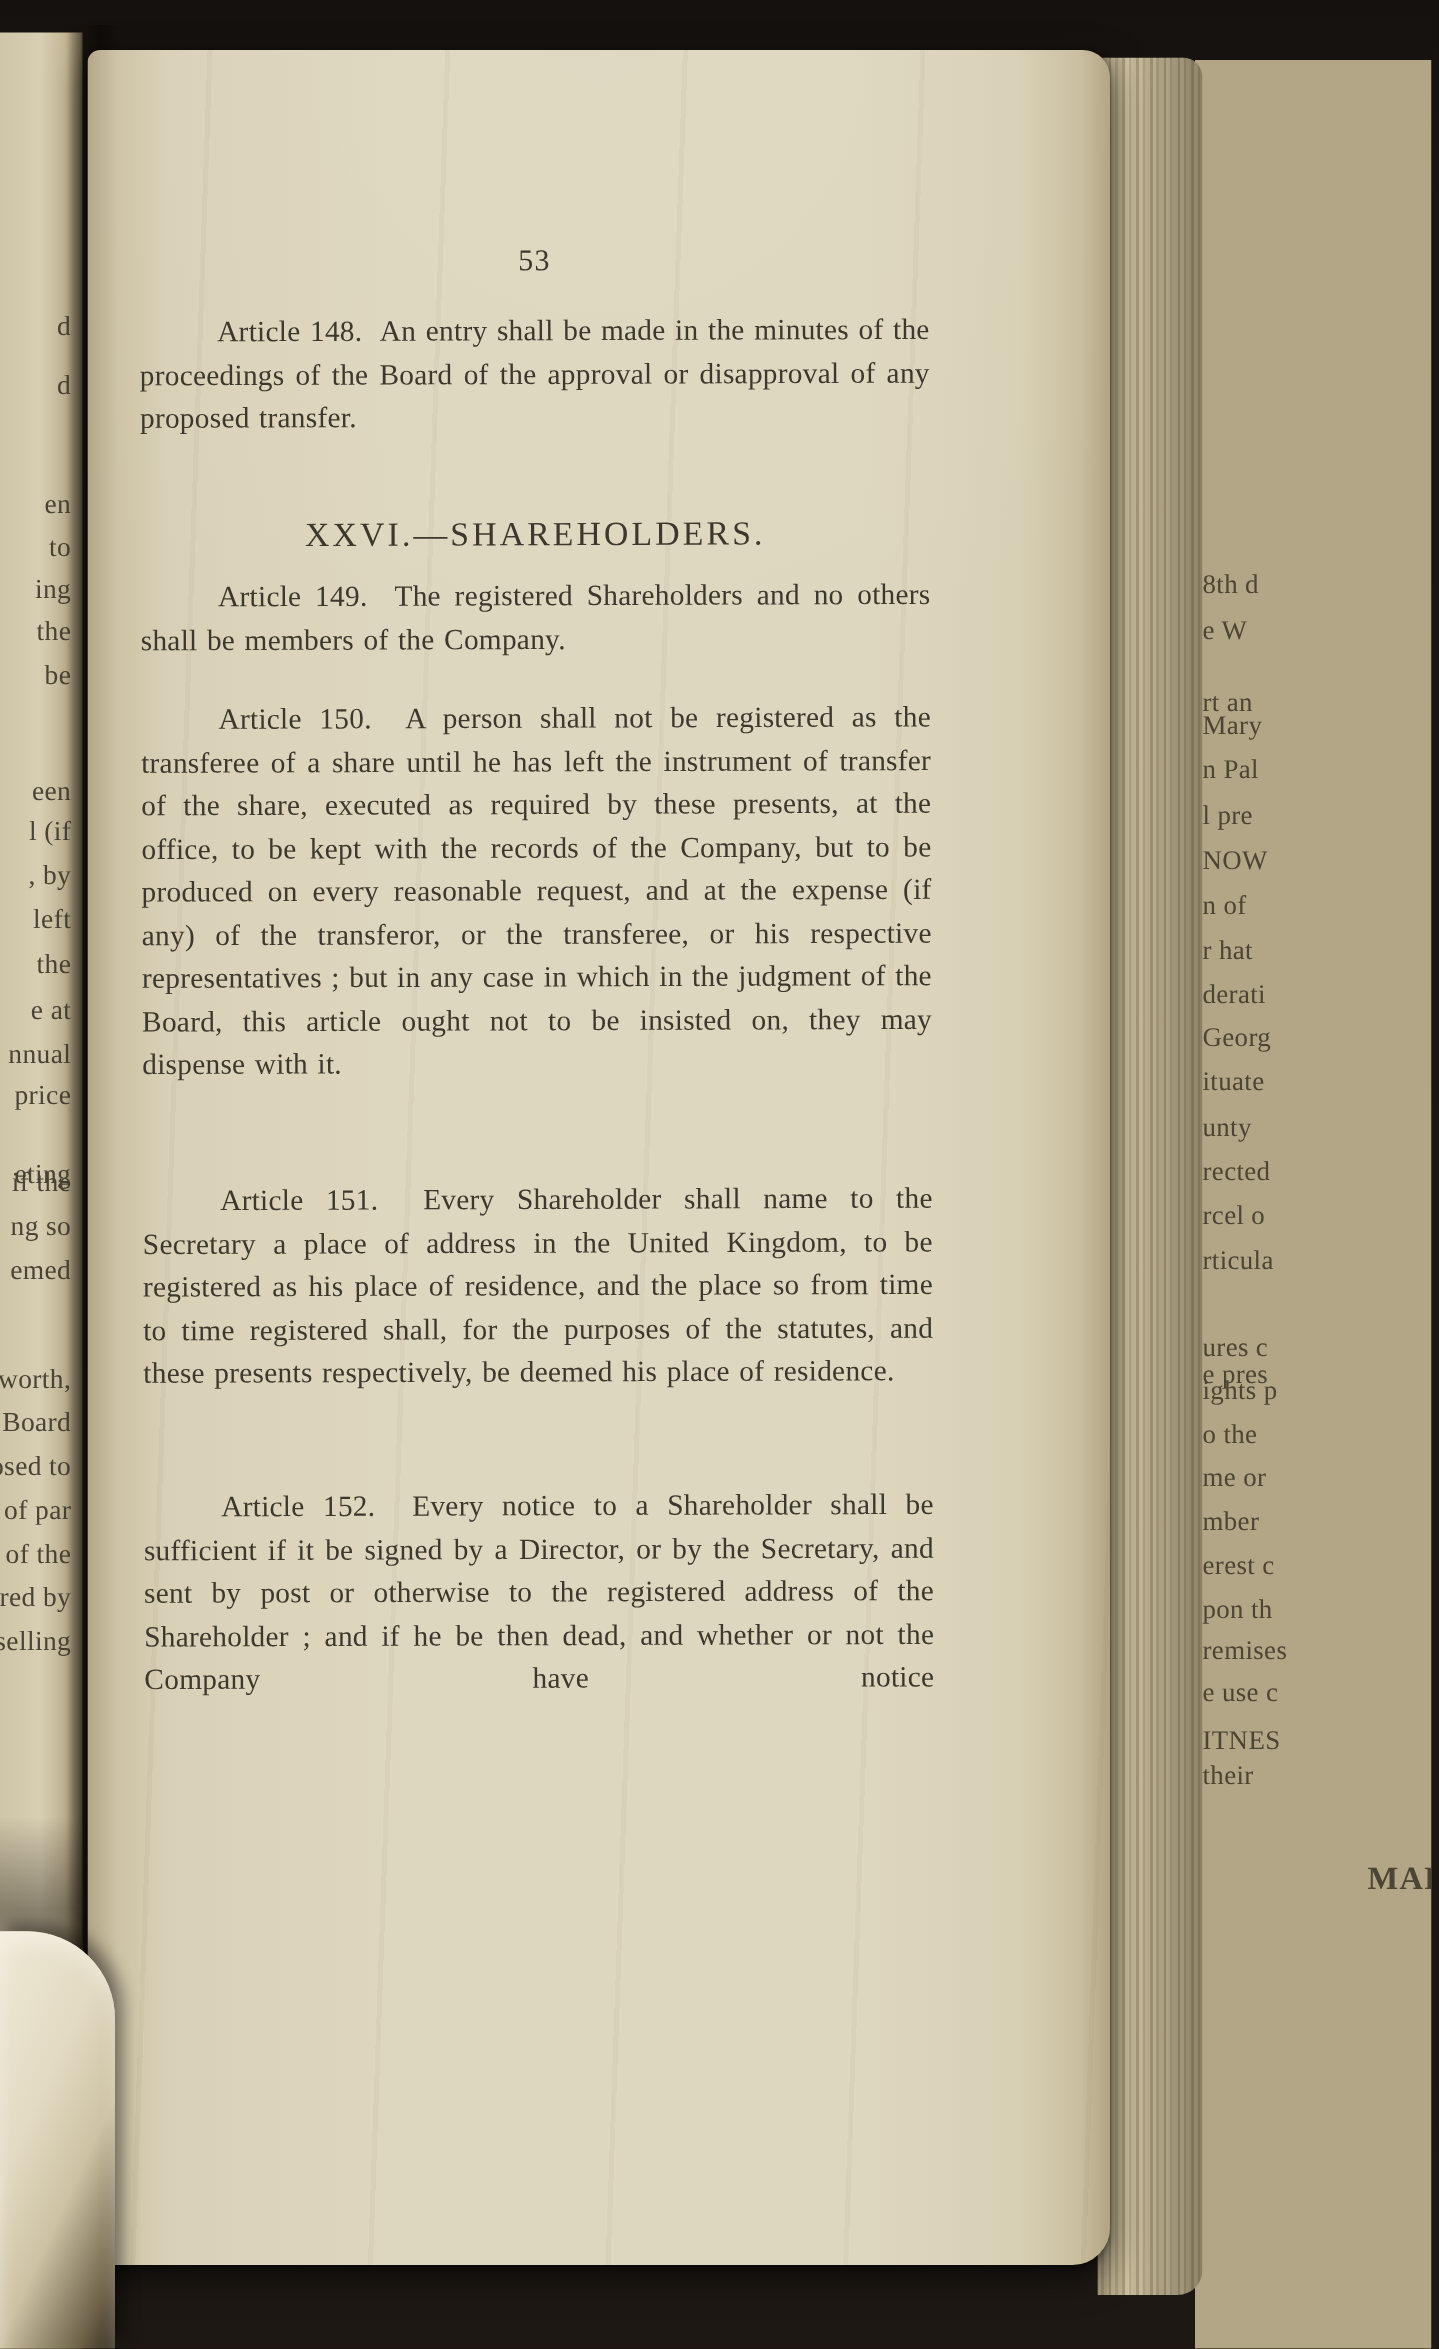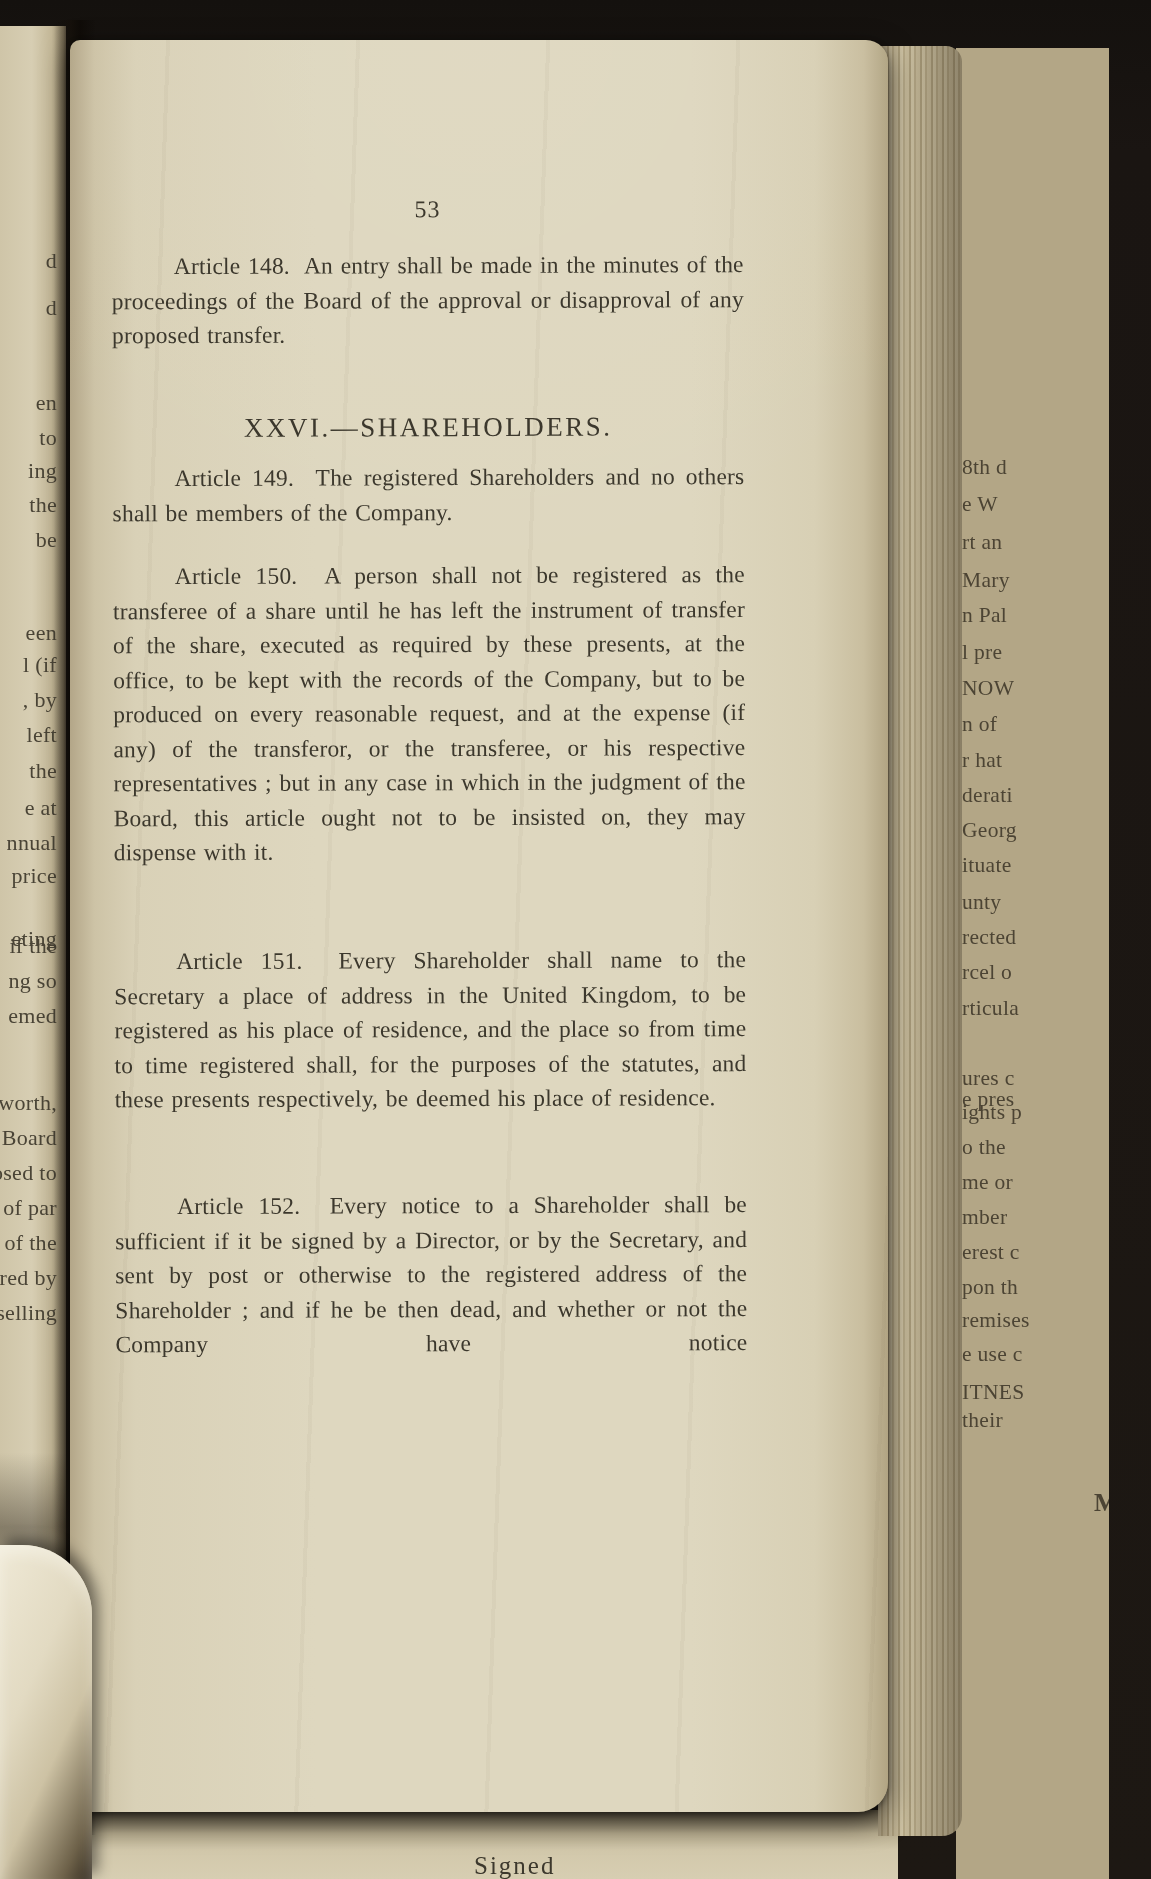--- a/index.html
+++ b/index.html
@@ -70,21 +70,21 @@
   .page-edges {
     position:absolute; left:878px; top:46px; width:84px; height:1790px; z-index:2;
     border-radius:0 16px 20px 0;
     background:
       linear-gradient(90deg, rgba(60,45,25,0.30) 0%, rgba(0,0,0,0) 30%, rgba(40,30,15,0.38) 100%),
       repeating-linear-gradient(90deg, #cdc2a3 0 3px, #b5a887 3px 5px, #c6ba9a 5px 9px, #ab9e7d 9px 11px);
   }
 
   
   .right-page {
-    position:absolute; left:956px; top:48px; width:153px; height:1831px; z-index:1;
+    position:absolute; left:956px; top:48px; width:189px; height:1831px; z-index:1;
     overflow:hidden;
     background:
       radial-gradient(90% 40% at 100% 30%, rgba(255,250,235,0.07), rgba(0,0,0,0) 70%),
       linear-gradient(90deg, #847862 0%, #a2957 5 6%, #a89a7a 10%, #b3a686 32%, #b8ac8d 100%);
     background-color:#b3a686;
     color:#4c4434; font-size:21.5px;
   }
   .rfrag { position:absolute; left:6px; white-space:nowrap; letter-spacing:0.3px; }
   .rfrag.bold-large { font-weight:bold; font-size:26px; left:138px; letter-spacing:1px; }
 
@@ -142,21 +142,21 @@
     <span class="lfrag" style="top:1274px">selling</span>
   </div>
 
   <div class="gutter"></div>
 
   <div class="page-edges"></div>
 
   <div class="right-page">
     <span class="rfrag" style="top:407px">8th d</span>
     <span class="rfrag" style="top:444px">e W</span>
-    <span class="rfrag" style="top:482px">rt an</span>
+    <span class="rfrag" style="top:502px">rt an</span>
     <span class="rfrag" style="top:520px">Mary</span>
     <span class="rfrag" style="top:555px">n Pal</span>
     <span class="rfrag" style="top:592px">l pre</span>
     <span class="rfrag" style="top:628px">NOW</span>
     <span class="rfrag" style="top:664px">n of</span>
     <span class="rfrag" style="top:700px">r hat</span>
     <span class="rfrag" style="top:735px">derati</span>
     <span class="rfrag" style="top:770px">Georg</span>
     <span class="rfrag" style="top:805px">ituate</span>
     <span class="rfrag" style="top:842px">unty</span>
@@ -171,23 +171,20 @@
     <span class="rfrag" style="top:1157px">mber</span>
     <span class="rfrag" style="top:1192px">erest c</span>
     <span class="rfrag" style="top:1227px">pon th</span>
     <span class="rfrag" style="top:1260px">remises</span>
     <span class="rfrag" style="top:1294px">e use c</span>
     <span class="rfrag" style="top:1332px">ITNES</span>
     <span class="rfrag" style="top:1360px">their</span>
     <span class="rfrag bold-large" style="top:1440px">MAR</span>
   </div>
 
-  <div class="under-page">
-    <span class="bottom-frag">Signed</span>
-  </div>
 
   <div class="main-page">
     <div class="page-content">
       <div class="page-number">53</div>
       <p class="para" id="a148">Article 148.&nbsp; An entry shall be made in the minutes of the proceedings of the Board of the approval or disapproval of any proposed transfer.</p>
       <h2 class="section-heading">XXVI.—SHAREHOLDERS.</h2>
       <p class="para" id="a149">Article 149.&nbsp; The registered Shareholders and no others shall be members of the Company.</p>
       <p class="para" id="a150">Article 150.&nbsp; A person shall not be registered as the transferee of a share until he has left the instrument of transfer of the share, executed as required by these presents, at the office, to be kept with the records of the Company, but to be produced on every reasonable request, and at the expense (if any) of the transferor, or the transferee, or his respective representatives ; but in any case in which in the judgment of the Board, this article ought not to be insisted on, they may dispense with it.</p>
       <p class="para" id="a151">Article 151.&nbsp; Every Shareholder shall name to the Secretary a place of address in the United Kingdom, to be registered as his place of residence, and the place so from time to time registered shall, for the purposes of the statutes, and these presents respectively, be deemed his place of residence.</p>
       <p class="para force-last" id="a152">Article 152.&nbsp; Every notice to a Shareholder shall be sufficient if it be signed by a Director, or by the Secretary, and sent by post or otherwise to the registered address of the Shareholder ; and if he be then dead, and whether or not the Company have notice</p>

